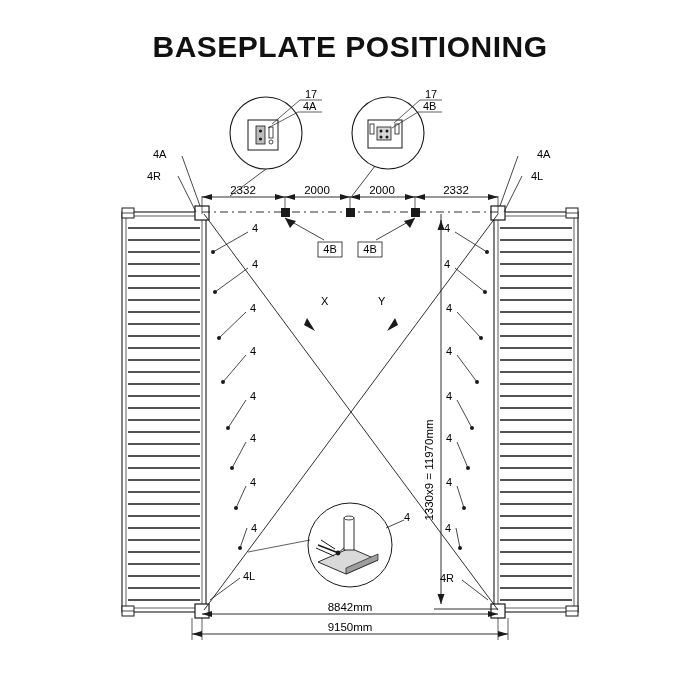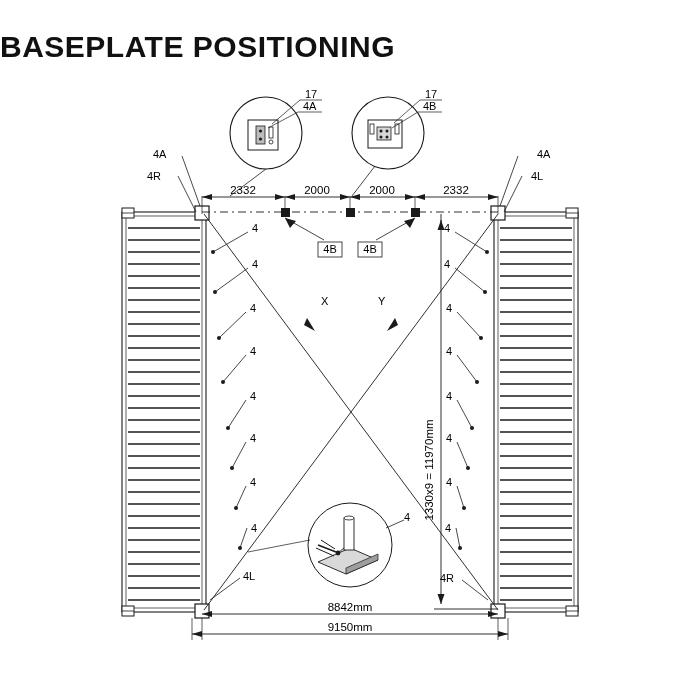--- a/index.html
+++ b/index.html
@@ -18,21 +18,21 @@
   #stage {
     position: relative;
     width: 700px;
     height: 700px;
   }
   #title {
     position: absolute;
     top: 30px;
     left: 0;
     width: 700px;
-    text-align: left;
+    text-align: center;
     font-size: 30px;
     font-weight: bold;
     letter-spacing: 0.5px;
     color: #111111;
   }
   svg#drawing {
     position: absolute;
     top: 0;
     left: 0;
     width: 700px;

